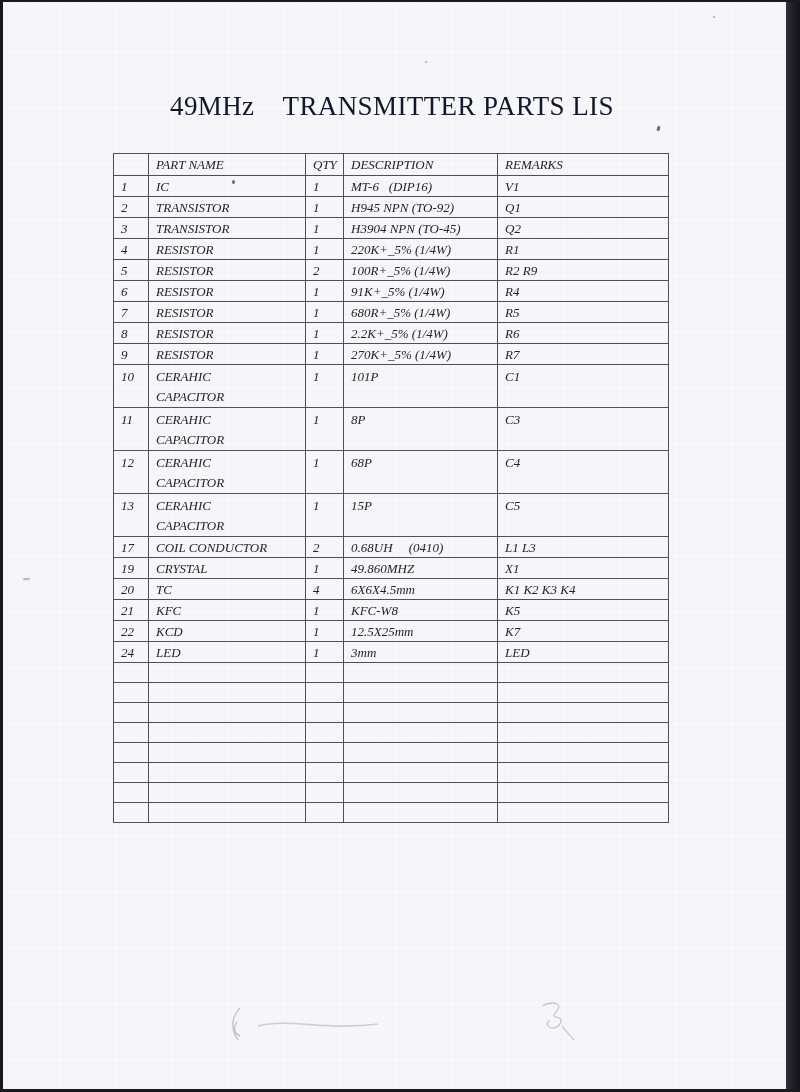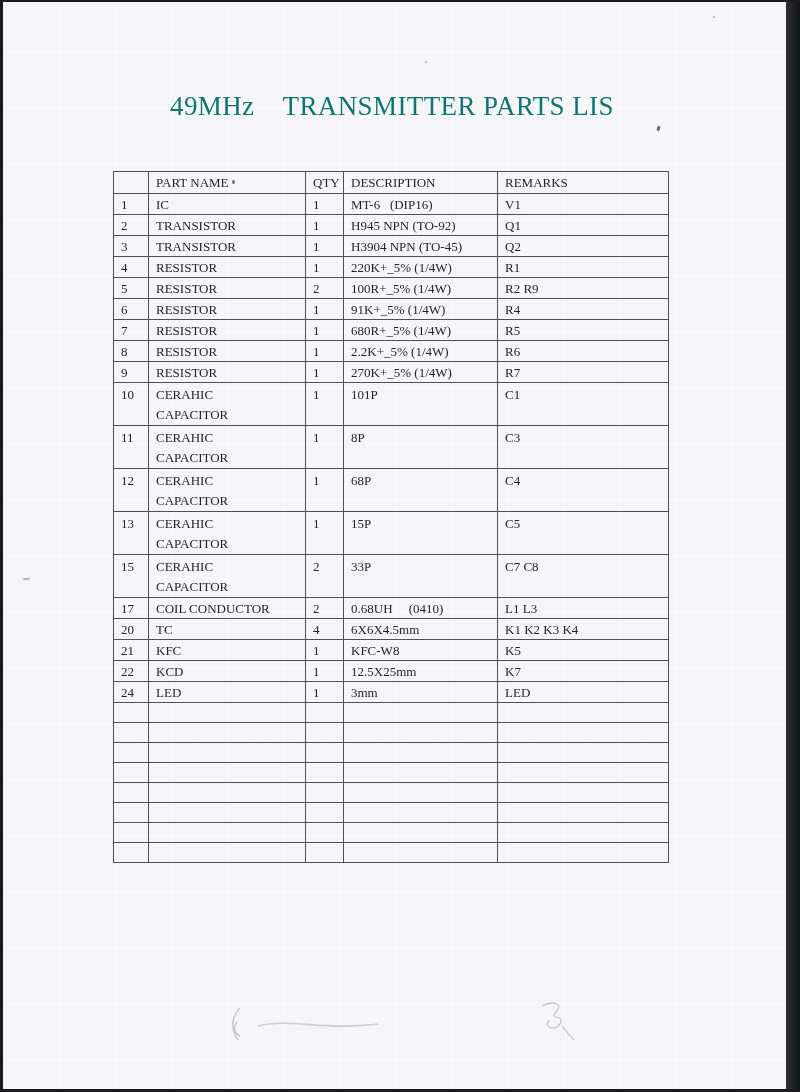--- a/index.html
+++ b/index.html
@@ -23,27 +23,27 @@
     position:absolute; inset:0;
     background:
       repeating-linear-gradient(0deg, rgba(220,222,232,0.12) 0 1px, transparent 1px 7px),
       repeating-linear-gradient(90deg, rgba(220,222,232,0.10) 0 1px, transparent 1px 7px);
     pointer-events:none;
   }
 
   .title {
     position:absolute; left:170px; top:92px;
     font-size:27px; line-height:28px;
-    color:#0f766e; letter-spacing:0.4px; white-space:nowrap;
+    color:#0f172a; letter-spacing:0.4px; white-space:nowrap;
   }
   .title .gap { display:inline-block; width:28px; }
 
   table.parts {
-    position:absolute; left:113px; top:171px;
-    width:555px; border-collapse:collapse; table-layout:fixed;
+    position:absolute; left:113px; top:153px;
+    width:555px; border-collapse:collapse; table-layout:fixed;font-style:italic;
   }
   .parts th, .parts td {
     border:1px solid #4f4f59;
     vertical-align:top;
     padding:2px 3px 0 7px;
     font-size:13px; line-height:17px;
     font-weight:normal; text-align:left;
     color:#23232d;
     white-space:pre-wrap;
     overflow:hidden;
@@ -186,36 +186,35 @@
     <td class="c-remarks">C4</td>
   </tr>
       <tr class="row double">
     <td class="c-no">13</td>
     <td class="c-part">CERAHIC
 CAPACITOR</td>
     <td class="c-qty">1</td>
     <td class="c-desc">15P</td>
     <td class="c-remarks">C5</td>
   </tr>
-      <tr class="row double">
-    <td class="c-no">15</td>
-    <td class="c-part">CERAHIC
-CAPACITOR</td>
-    <td class="c-qty">2</td>
-    <td class="c-desc">33P</td>
-    <td class="c-remarks">C7 C8</td>
-  </tr>
       <tr class="row single">
     <td class="c-no">17</td>
     <td class="c-part">COIL CONDUCTOR</td>
     <td class="c-qty">2</td>
     <td class="c-desc">0.68UH     (0410)</td>
     <td class="c-remarks">L1 L3</td>
   </tr>
       <tr class="row single">
+    <td class="c-no">19</td>
+    <td class="c-part">CRYSTAL</td>
+    <td class="c-qty">1</td>
+    <td class="c-desc">49.860MHZ</td>
+    <td class="c-remarks">X1</td>
+  </tr>
+      <tr class="row single">
     <td class="c-no">20</td>
     <td class="c-part">TC</td>
     <td class="c-qty">4</td>
     <td class="c-desc">6X6X4.5mm</td>
     <td class="c-remarks">K1 K2 K3 K4</td>
   </tr>
       <tr class="row single">
     <td class="c-no">21</td>
     <td class="c-part">KFC</td>
     <td class="c-qty">1</td>

